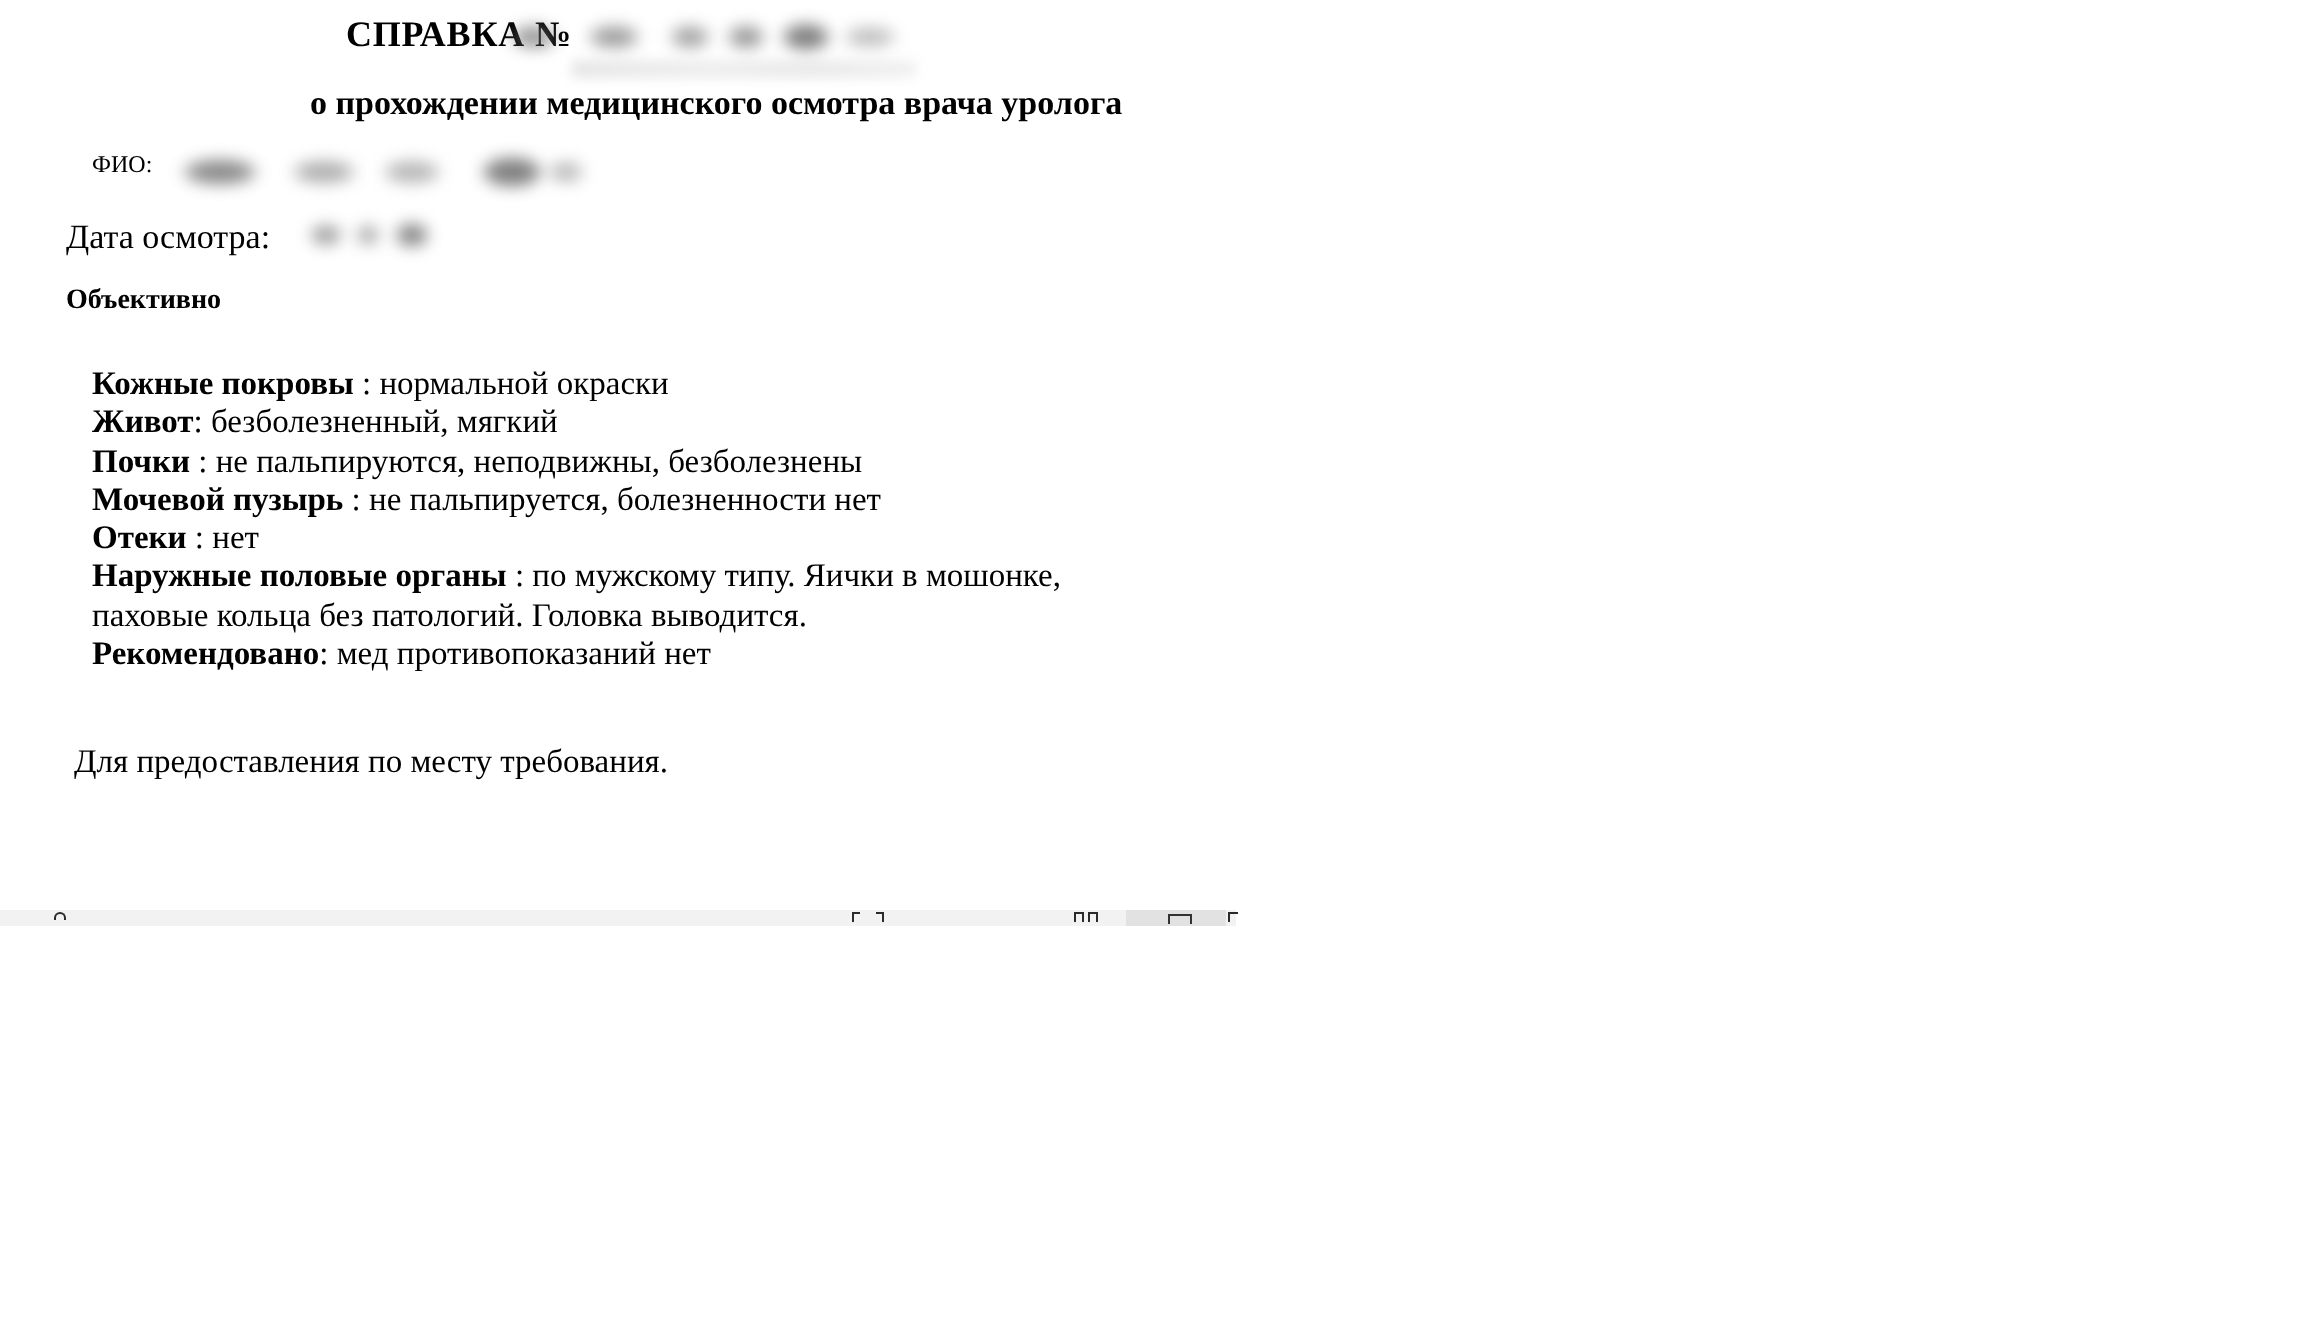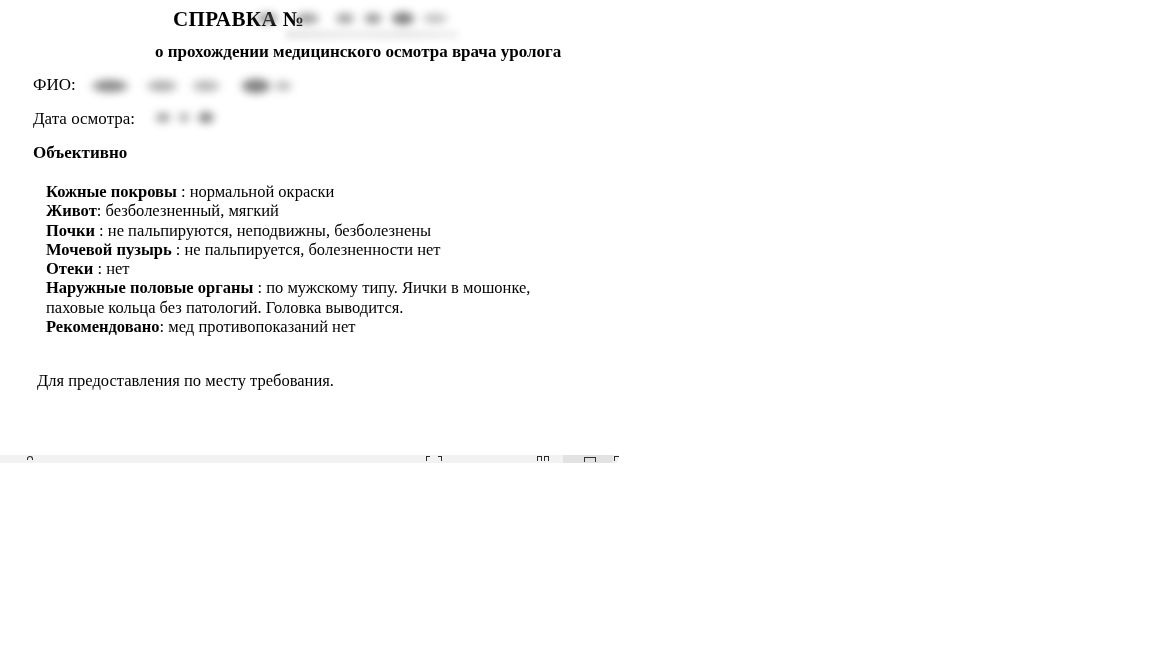--- a/index.html
+++ b/index.html
@@ -14,41 +14,41 @@
     background: #ffffff;
     overflow: hidden;
     font-family: "Liberation Serif", "DejaVu Serif", serif;
     color: #000000;
   }
   .abs { position: absolute; }
 
   
   .doc-title {
     left: 173px; top: 7px;
-    font-size: 21px; font-weight: bold;
+    font-size: 18px; font-weight: bold;
     letter-spacing: 0.4px;
     white-space: nowrap;
   }
   .doc-subtitle {
     left: 108px; top: 42px;
     font-size: 17px; font-weight: bold;
     white-space: nowrap;
     margin-left: 47px;
   }
   .fio-label {
-    left: 33px; top: 75px;
-    font-size: 17px; white-space: nowrap;
+    left: 46px; top: 75px;
+    font-size: 12px; white-space: nowrap;
   }
   .dob-label {
     left: 33px; top: 109px;
     font-size: 17px; white-space: nowrap;
   }
   .objective-heading {
     left: 33px; top: 143px;
-    font-size: 17px; font-weight: bold;
+    font-size: 14px; font-weight: bold;
     white-space: nowrap;
   }
 
   
   .findings {
     left: 46px; top: 182px;
     width: 508px;
     font-size: 16.5px;
     line-height: 19.3px;
   }

